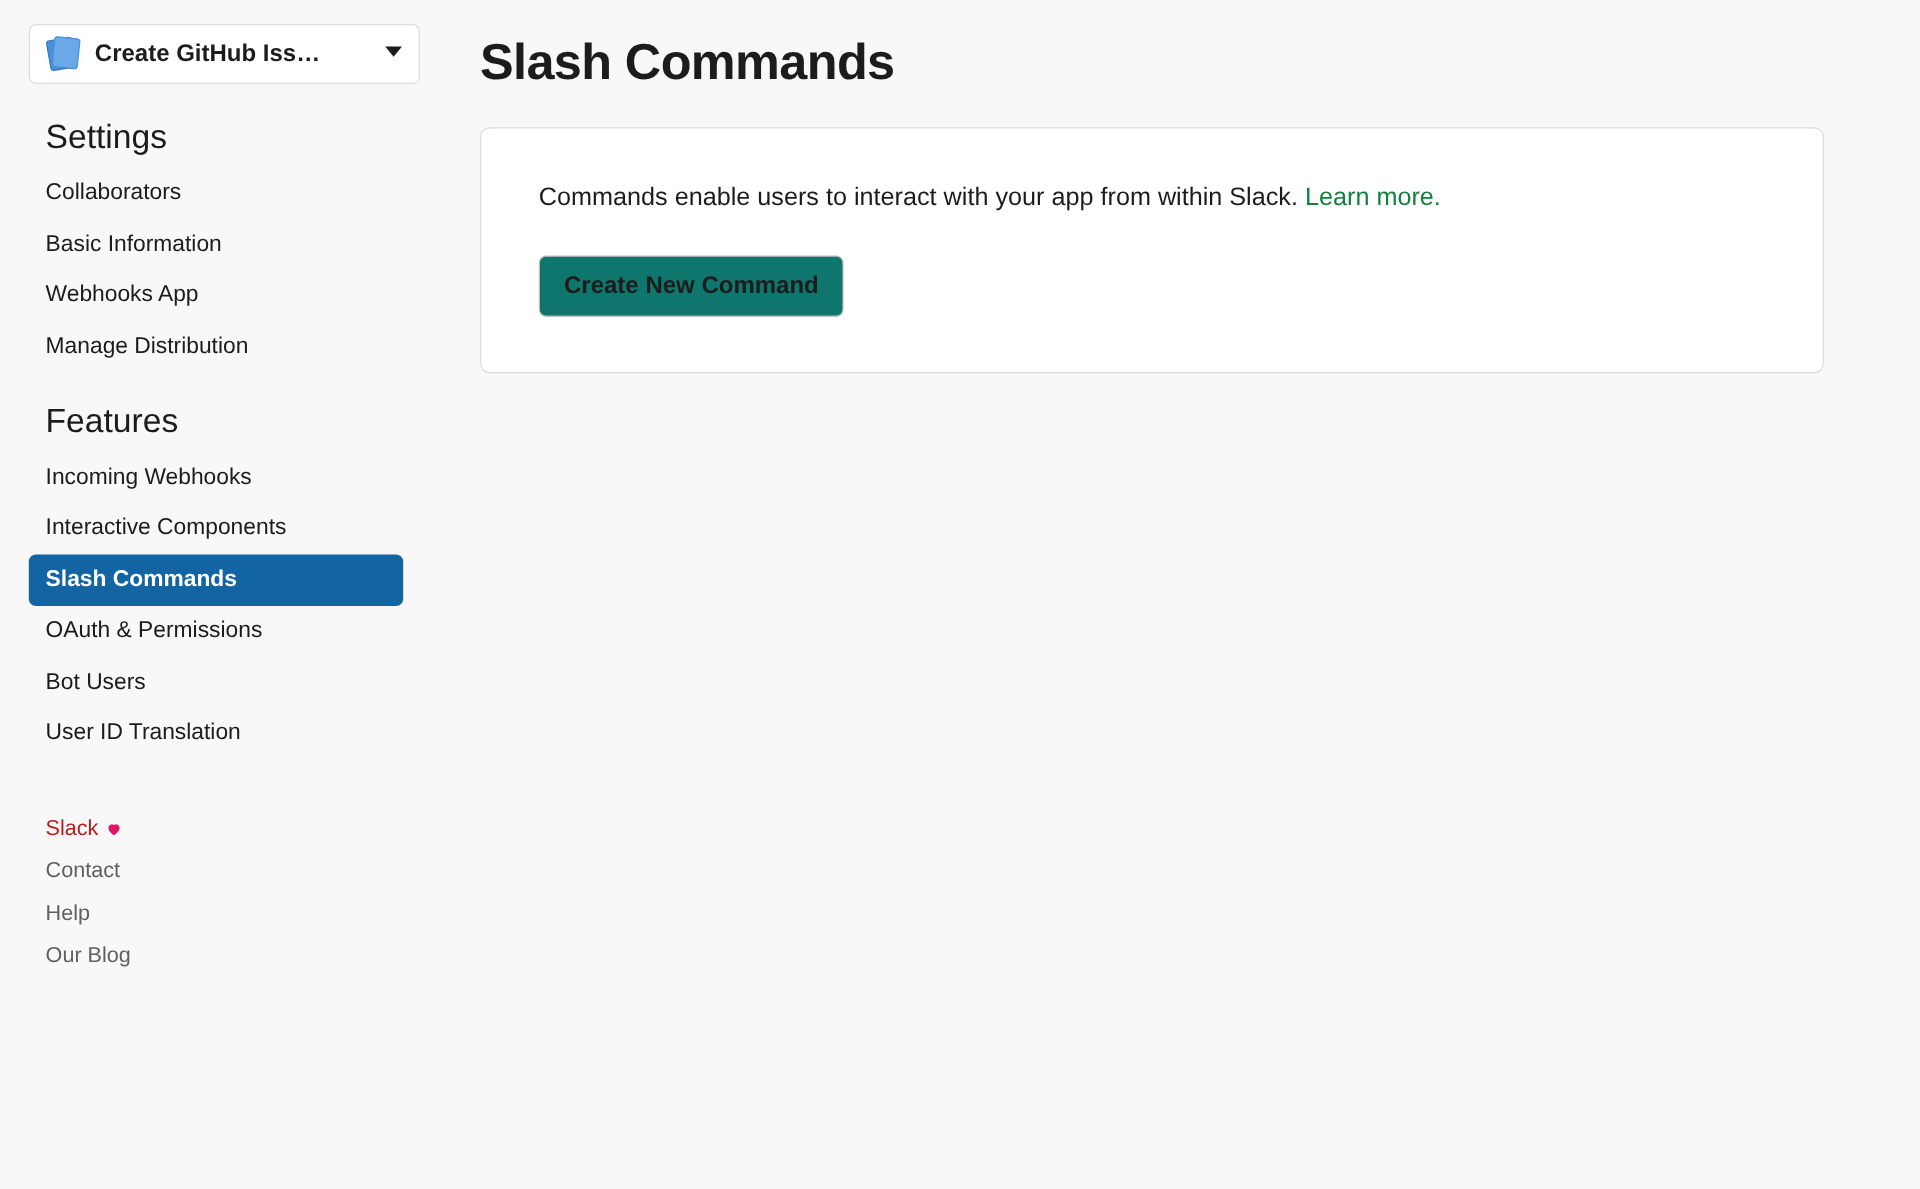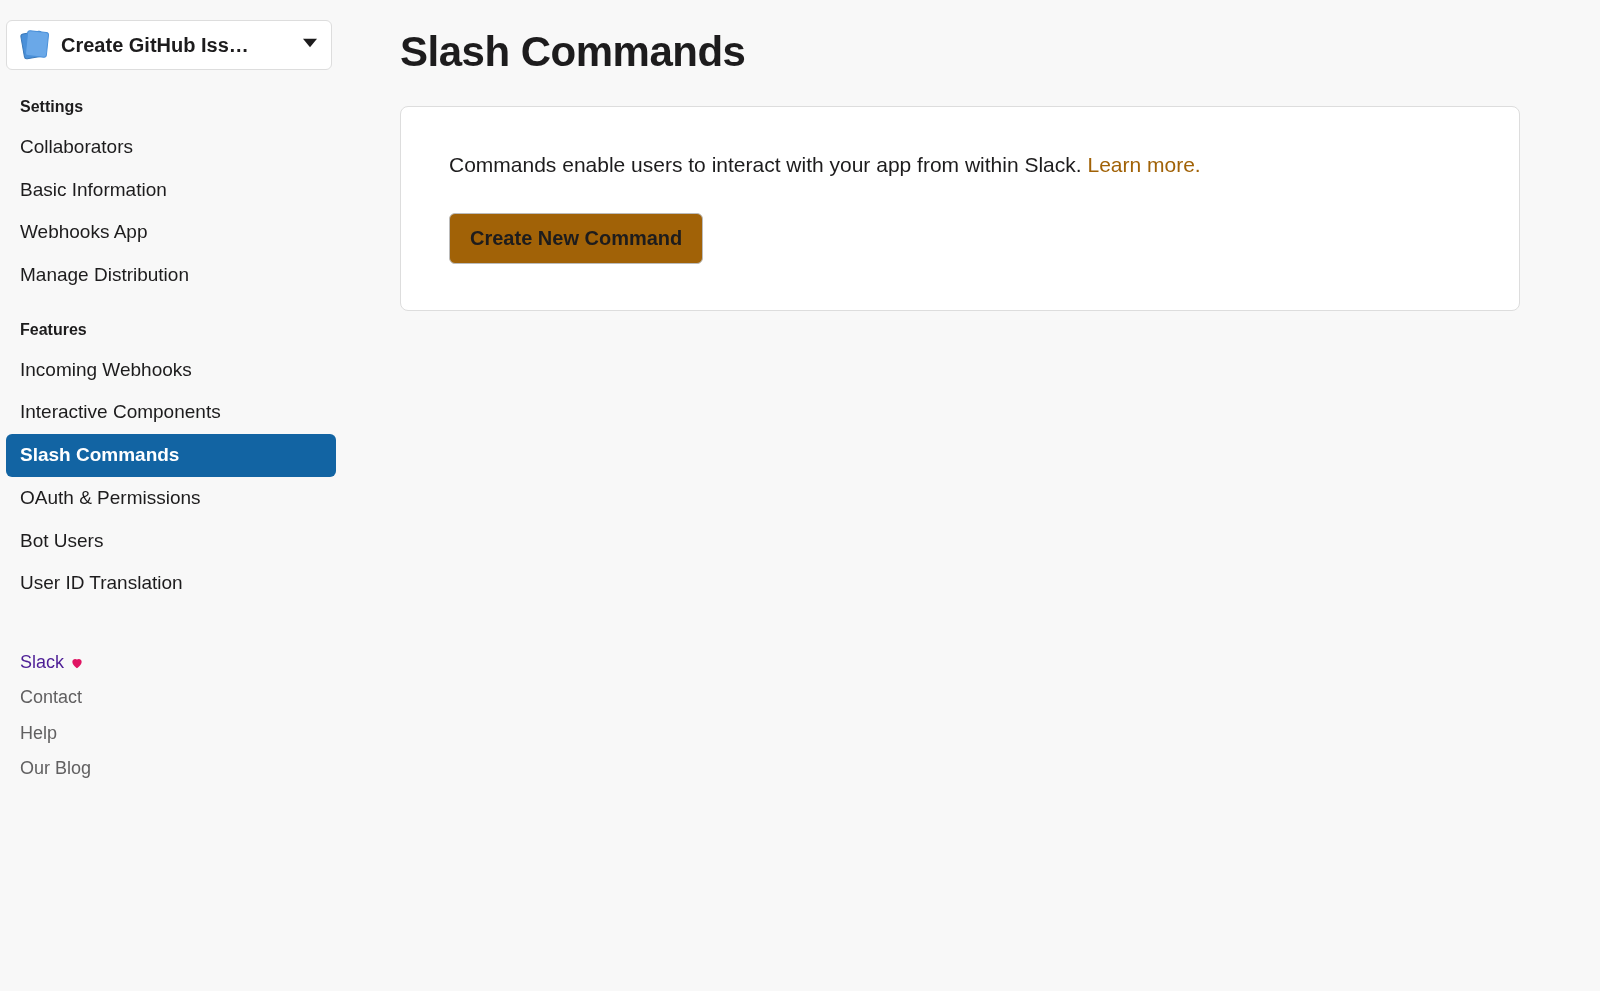--- a/index.html
+++ b/index.html
@@ -14,21 +14,21 @@
     width: 1600px;
     height: 991px;
     overflow: hidden;
   }
   .layout {
     display: flex;
     height: 100%;
   }
   .sidebar {
     width: 360px;
-    padding: 20px 24px 20px 6px;
+    padding: 20px 24px 20px 24px;
     flex-shrink: 0;
   }
   .app-selector {
     display: flex;
     align-items: center;
     background: #ffffff;
     border: 1px solid #dddddd;
     border-radius: 6px;
     padding: 10px 14px;
     margin-bottom: 28px;
@@ -71,22 +71,22 @@
     flex: 1;
     white-space: nowrap;
     overflow: hidden;
     text-overflow: ellipsis;
   }
   .app-selector .caret {
     flex-shrink: 0;
     margin-left: 8px;
   }
   .section-header {
-    font-size: 16px;
-    font-weight: 700;
+    font-size: 28px;
+    font-weight: 400;
     color: #1d1c1d;
     margin: 14px 0 10px 14px;
   }
   .nav-list {
     list-style: none;
     margin-bottom: 24px;
   }
   .nav-item {
     font-size: 19px;
     color: #1d1c1d;
@@ -106,21 +106,21 @@
     padding-left: 14px;
   }
   .footer-item {
     font-size: 18px;
     color: #616061;
     padding: 6px 0;
     cursor: pointer;
     line-height: 1.3;
   }
   .footer-item.brand {
-    color: #4c1d95;
+    color: #b91c1c;
     display: flex;
     align-items: center;
     gap: 6px;
   }
   .main {
     flex: 1;
     padding: 28px 40px 40px 40px;
   }
   .page-title {
     font-size: 42px;
@@ -136,29 +136,29 @@
     padding: 42px 48px 46px 48px;
     max-width: 1120px;
   }
   .card-text {
     font-size: 21px;
     color: #1d1c1d;
     line-height: 1.5;
     margin-bottom: 32px;
   }
   .card-text a {
-    color: #a16207;
+    color: #15803d;
     text-decoration: none;
   }
   .btn {
     display: inline-block;
     font-size: 20px;
     font-weight: 700;
     color: #1d1c1d;
-    background: #a16207;
+    background: #0f766e;
     border: 1px solid #bbbbbb;
     border-radius: 6px;
     padding: 13px 20px;
     cursor: pointer;
   }
   .heart-icon svg {
     width: 14px;
     height: 14px;
     fill: #e01563;
     vertical-align: middle;

